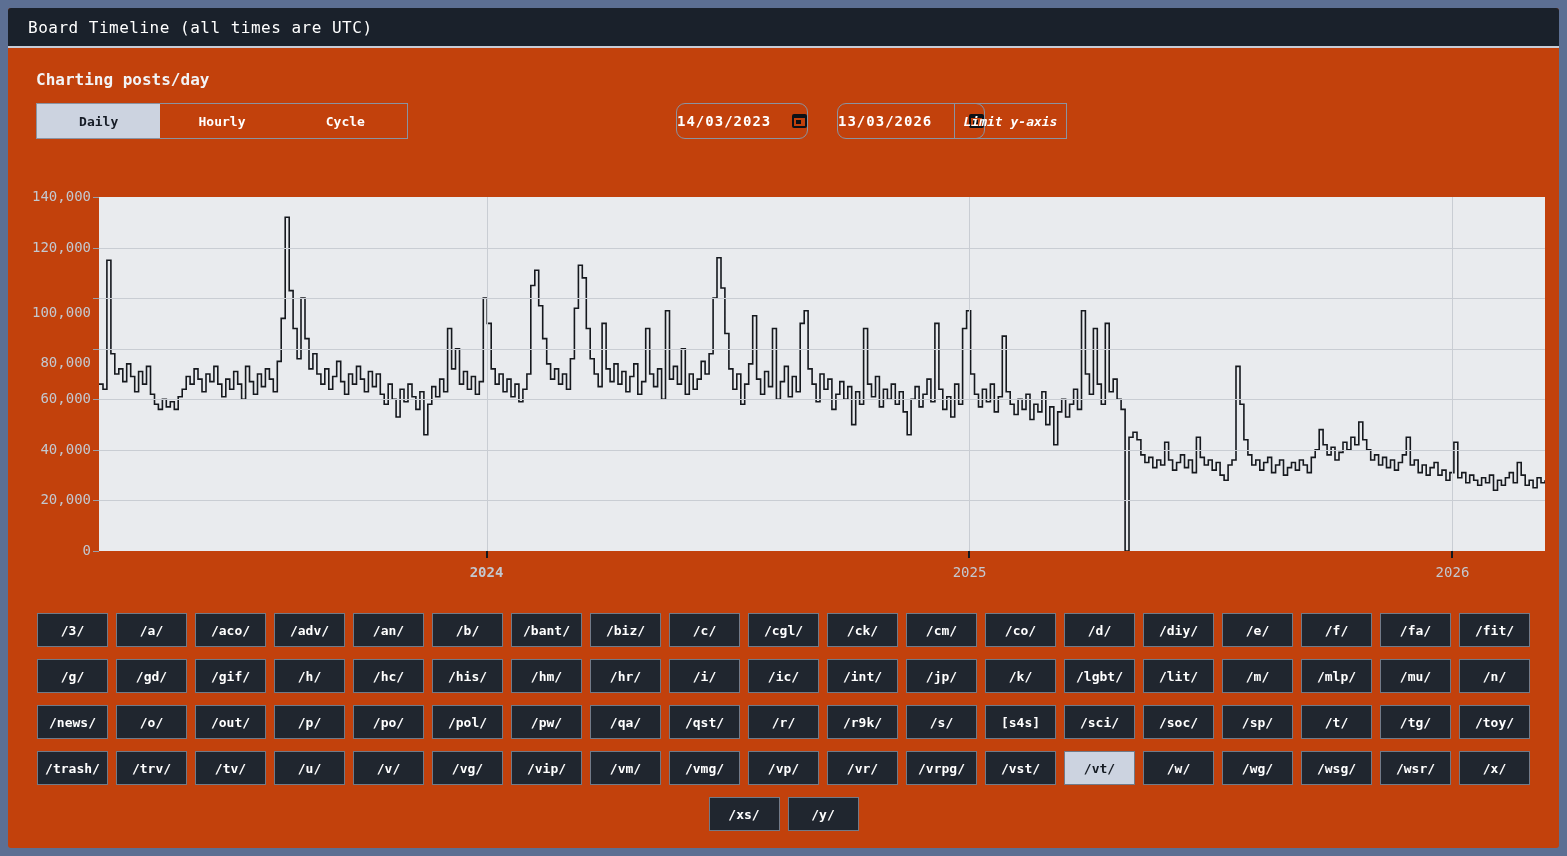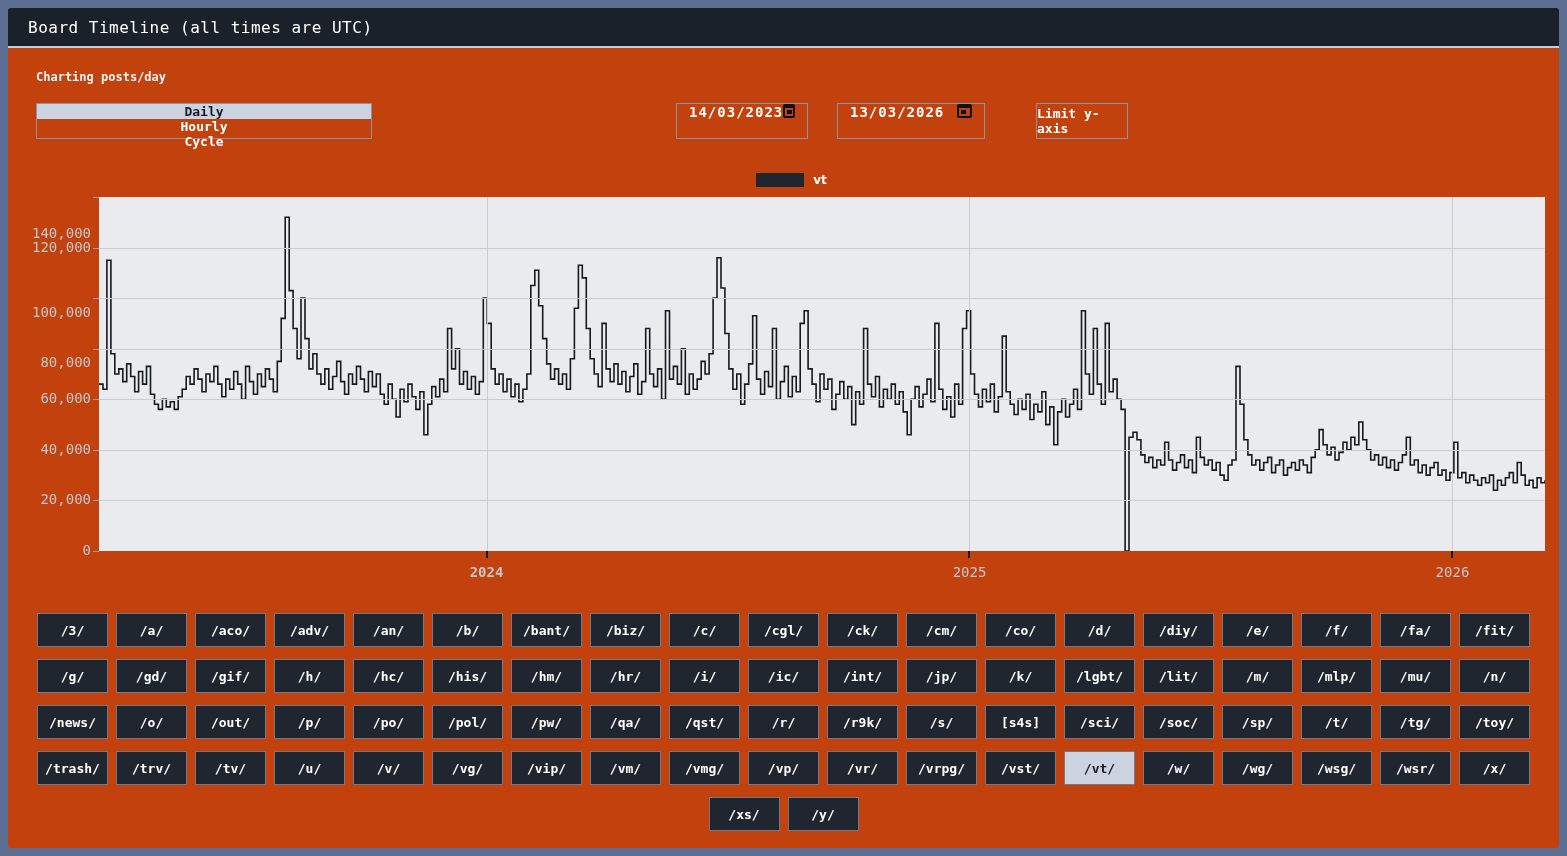--- a/index.html
+++ b/index.html
@@ -5,28 +5,28 @@
   * { margin:0; padding:0; box-sizing:border-box; }
   html,body { width:1567px; height:856px; overflow:hidden; }
   body { background:#5c6f93; font-family:"DejaVu Sans Mono", monospace; }
   .frame { position:absolute; left:8px; top:8px; width:1551px; height:840px;
            background:#c2410c; border-radius:3px; overflow:hidden; }
   .titlebar { position:absolute; left:0; top:0; width:100%; height:40px;
               background:#1a212b; border-bottom:2px solid #c7ccd6;
               display:flex; align-items:center; padding-left:20px; }
   .titlebar span { color:#ffffff; font-size:16px; letter-spacing:0.5px; }
   .section-label { position:absolute; left:28px; top:62px; color:#f2f4f7;
-                   font-size:12px; font-weight:bold; }
+                   font-size:16px; font-weight:bold; }
   
   .ctl { position:absolute; top:95px; height:36px; border:1px solid #8a93a2;
          display:flex; align-items:stretch; color:#fff; }
   .seg { flex:1; display:flex; align-items:center; justify-content:center;
          font-size:13px; font-weight:bold; color:#fff; cursor:pointer; }
   .seg.sel { background:#ccd3e0; color:#161c26; }
-  .date-box { align-items:flex-start; justify-content:space-between; padding:0 12px; }
+  .date-box { align-items:center; justify-content:space-between; padding:0 0;border-radius:9px; }
   .date-box .dval { font-size:14px; font-weight:bold; letter-spacing:1px; }
   .cal { width:15px; height:14px; position:relative; border:2px solid #0d1117;
          border-top:4px solid #0d1117; border-radius:2px; background:transparent; }
   .cal:after { content:""; position:absolute; left:2px; top:2px; width:5px; height:4px;
                background:#0d1117; }
   .limit-btn { align-items:center; justify-content:center; font-size:13px;
                font-weight:bold; cursor:pointer; }
   
   .legend { position:absolute; left:22px; top:163px; width:1523px; height:18px;
             display:flex; align-items:center; justify-content:center; gap:9px; }
@@ -58,53 +58,49 @@
 <body>
 
 <div class="frame">
 
   <div class="titlebar">
     <span>Board Timeline (all times are UTC)</span>
   </div>
 
   <div class="section-label">Charting posts/day</div>
 
-  <div class="ctl" id="seg-mode" style="left:28px; width:336px;flex-direction:column;">
+  <div class="ctl" id="seg-mode" style="left:28px; width:372px;">
       <div class="seg sel">Daily</div>
       <div class="seg">Hourly</div>
       <div class="seg">Cycle</div>
     </div>
 
 
   <div class="ctl date-box" style="left:668px; width:132px;">
     <span class="dval">14/03/2023</span>
     <span class="cal"></span>
   </div>
 
   <div class="ctl date-box" style="left:829px; width:148px;">
     <span class="dval">13/03/2026</span>
     <span class="cal"></span>
   </div>
 
-  <div class="ctl limit-btn" style="left:1028px; width:92px;">Limit y-axis</div>
-
-  <div class="legend">
-    <span class="swatch"></span>
-    <span class="lab">vt</span>
-  </div>
+  <div class="ctl limit-btn" style="left:946px; width:113px;font-style:italic;">Limit y-axis</div>
+
 
   <div id="ylabels">
       <div class="ylab" style="top: 534px;">0</div>
       <div class="ylab" style="top: 483.429px;">20,000</div>
       <div class="ylab" style="top: 432.857px;">40,000</div>
       <div class="ylab" style="top: 382.286px;">60,000</div>
       <div class="ylab" style="top: 346px;">80,000</div>
       <div class="ylab" style="top: 296px;">100,000</div>
       <div class="ylab" style="top: 230.571px;">120,000</div>
-      <div class="ylab" style="top: 180px; margin-top: 37px;">140,000</div>
+      <div class="ylab" style="top: 180px;">140,000</div>
     </div>
 
   <div class="plot" id="plot">
     <svg id="chart-svg" width="1446" height="354">
         <path d="M0 187.1H4.0V192.2H7.9V63.2H11.9V156.8H15.8V177.0H19.8V171.9H23.8V184.6H27.7V166.9H31.7V179.5H35.7V194.7H39.6V174.5H43.6V187.1H47.5V169.4H51.5V197.2H55.5V207.3H59.4V212.4H63.4V202.3H67.3V209.9H71.3V204.8H75.3V212.4H79.2V199.8H83.2V192.2H87.2V179.5H91.1V187.1H95.1V171.9H99.0V182.1H103.0V194.7H107.0V177.0H110.9V184.6H114.9V169.4H118.8V187.1H122.8V199.8H126.8V182.1H130.7V192.2H134.7V174.5H138.7V187.1H142.6V202.3H146.6V169.4H150.5V184.6H154.5V197.2H158.5V177.0H162.4V189.6H166.4V171.9H170.4V182.1H174.3V194.7H178.3V164.4H182.2V121.4H186.2V20.2H190.2V93.6H194.1V131.5H198.1V161.8H202.0V101.1H206.0V141.6H210.0V171.9H213.9V156.8H217.9V177.0H221.9V187.1H225.8V171.9H229.8V192.2H233.7V179.5H237.7V164.4H241.7V184.6H245.6V197.2H249.6V177.0H253.5V187.1H257.5V169.4H261.5V182.1H265.4V194.7H269.4V174.5H273.4V189.6H277.3V177.0H281.3V197.2H285.2V207.3H289.2V187.1H293.2V202.3H297.1V220.0H301.1V192.2H305.0V204.8H309.0V187.1H313.0V199.8H316.9V212.4H320.9V194.7H324.9V237.7H328.8V207.3H332.8V189.6H336.7V199.8H340.7V182.1H344.7V194.7H348.6V131.5H352.6V171.9H356.5V151.7H360.5V187.1H364.5V174.5H368.4V192.2H372.4V179.5H376.4V197.2H380.3V184.6H384.3V101.1H388.2V126.4H392.2V171.9H396.2V187.1H400.1V177.0H404.1V194.7H408.0V182.1H412.0V199.8H416.0V187.1H419.9V204.8H423.9V192.2H427.9V177.0H431.8V88.5H435.8V73.3H439.7V108.7H443.7V141.6H447.7V166.9H451.6V182.1H455.6V171.9H459.6V187.1H463.5V177.0H467.5V192.2H471.4V161.8H475.4V111.3H479.4V68.3H483.3V80.9H487.3V131.5H491.2V161.8H495.2V177.0H499.2V189.6H503.1V126.4H507.1V171.9H511.1V184.6H515.0V166.9H519.0V187.1H522.9V174.5H526.9V194.7H530.9V179.5H534.8V166.9H538.8V197.2H542.7V184.6H546.7V131.5H550.7V177.0H554.6V189.6H558.6V171.9H562.6V202.3H566.5V113.8H570.5V182.1H574.4V169.4H578.4V187.1H582.4V151.7H586.3V197.2H590.3V177.0H594.2V192.2H598.2V182.1H602.2V164.4H606.1V177.0H610.1V156.8H614.1V101.1H618.0V60.7H622.0V91.0H625.9V136.5H629.9V171.9H633.9V192.2H637.8V177.0H641.8V207.3H645.7V187.1H649.7V166.9H653.7V118.8H657.6V182.1H661.6V197.2H665.6V174.5H669.5V189.6H673.5V131.5H677.4V202.3H681.4V184.6H685.4V169.4H689.3V199.8H693.3V179.5H697.2V194.7H701.2V126.4H705.2V113.8H709.1V171.9H713.1V187.1H717.1V204.8H721.0V177.0H725.0V192.2H728.9V182.1H732.9V212.4H736.9V197.2H740.8V184.6H744.8V202.3H748.8V189.6H752.7V227.6H756.7V194.7H760.6V207.3H764.6V131.5H768.6V187.1H772.5V199.8H776.5V179.5H780.4V209.9H784.4V192.2H788.4V202.3H792.3V187.1H796.3V207.3H800.3V194.7H804.2V214.9H808.2V237.7H812.1V202.3H816.1V189.6H820.1V209.9H824.0V197.2H828.0V182.1H831.9V204.8H835.9V126.4H839.9V192.2H843.8V212.4H847.8V199.8H851.8V220.0H855.7V187.1H859.7V207.3H863.6V131.5H867.6V113.8H871.6V177.0H875.5V197.2H879.5V209.9H883.4V192.2H887.4V204.8H891.4V187.1H895.3V214.9H899.3V199.8H903.3V139.1H907.2V194.7H911.2V207.3H915.1V217.5H919.1V202.3H923.1V212.4H927.0V197.2H931.0V222.5H934.9V207.3H938.9V214.9H942.9V194.7H946.8V227.6H950.8V209.9H954.8V247.8H958.7V214.9H962.7V202.3H966.6V220.0H970.6V207.3H974.6V192.2H978.5V212.4H982.5V113.8H986.4V177.0H990.4V197.2H994.4V131.5H998.3V187.1H1002.3V207.3H1006.3V126.4H1010.2V194.7H1014.2V182.1H1018.1V202.3H1022.1V212.4H1026.1V354.0H1030.0V240.2H1034.0V235.2H1038.0V242.7H1041.9V257.9H1045.9V265.5H1049.8V260.4H1053.8V270.6H1057.8V263.0H1061.7V268.0H1065.7V245.3H1069.6V263.0H1073.6V273.1H1077.6V265.5H1081.5V257.9H1085.5V270.6H1089.5V263.0H1093.4V275.6H1097.4V240.2H1101.3V260.4H1105.3V268.0H1109.3V263.0H1113.2V273.1H1117.2V265.5H1121.1V278.1H1125.1V283.2H1129.1V268.0H1133.0V263.0H1137.0V169.4H1141.0V207.3H1144.9V242.7H1148.9V257.9H1152.8V268.0H1156.8V263.0H1160.8V273.1H1164.7V265.5H1168.7V260.4H1172.6V275.6H1176.6V268.0H1180.6V263.0H1184.5V278.1H1188.5V270.6H1192.5V265.5H1196.4V273.1H1200.4V263.0H1204.3V268.0H1208.3V275.6H1212.3V260.4H1216.2V252.9H1220.2V232.6H1224.1V247.8H1228.1V257.9H1232.1V250.3H1236.0V263.0H1240.0V255.4H1244.0V245.3H1247.9V252.9H1251.9V240.2H1255.8V247.8H1259.8V225.0H1263.8V242.7H1267.7V252.9H1271.7V263.0H1275.6V257.9H1279.6V268.0H1283.6V260.4H1287.5V270.6H1291.5V263.0H1295.5V273.1H1299.4V265.5H1303.4V257.9H1307.3V240.2H1311.3V268.0H1315.3V263.0H1319.2V275.6H1323.2V268.0H1327.2V278.1H1331.1V270.6H1335.1V265.5H1339.0V278.1H1343.0V273.1H1347.0V283.2H1350.9V275.6H1354.9V245.3H1358.8V280.7H1362.8V275.6H1366.8V285.7H1370.7V278.1H1374.7V283.2H1378.7V288.3H1382.6V280.7H1386.6V285.7H1390.5V278.1H1394.5V293.3H1398.5V283.2H1402.4V288.3H1406.4V280.7H1410.3V275.6H1414.3V285.7H1418.3V265.5H1422.2V278.1H1426.2V288.3H1430.2V283.2H1434.1V290.8H1438.1V280.7H1442.0V285.7H1446.0V283.2" fill="none" stroke="#16191e" stroke-width="1.6"></path>
       </svg>
   <div class="hgrid" style="top: 303.429px;"></div>
       <div class="hgrid" style="top: 252.857px;"></div>
       <div class="hgrid" style="top: 202.286px;"></div>
       <div class="hgrid" style="top: 151.714px;"></div>

